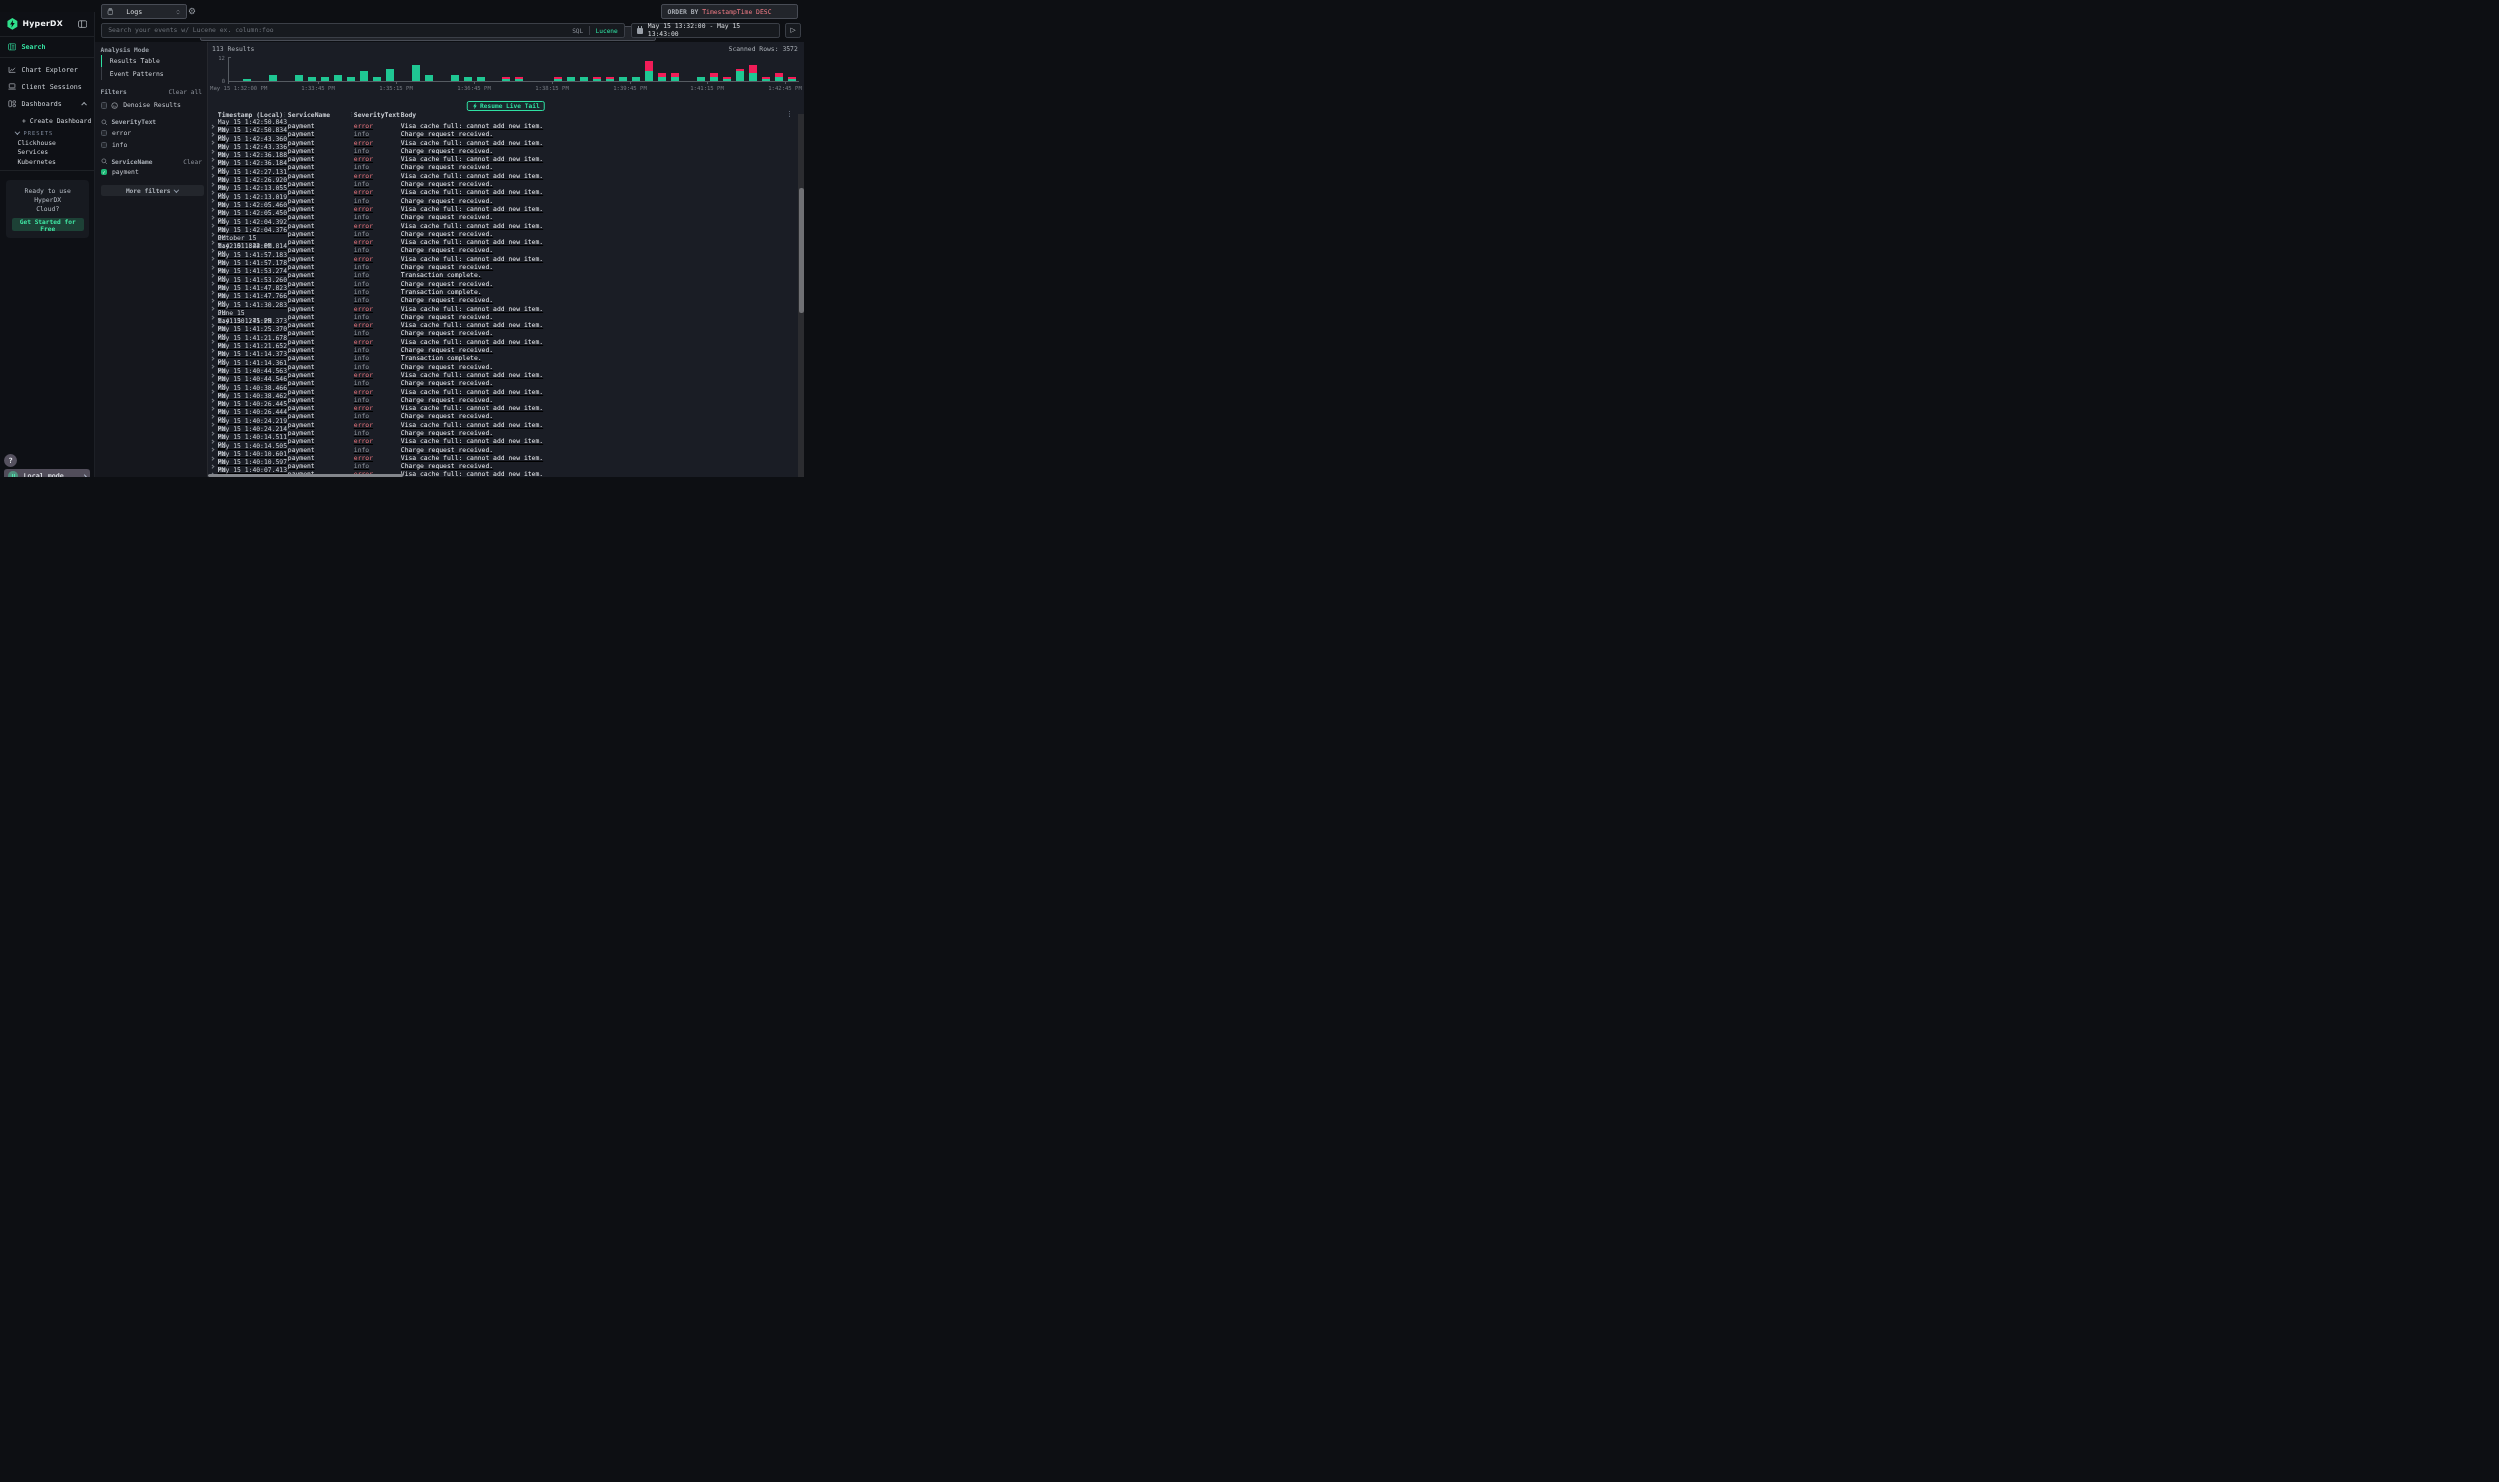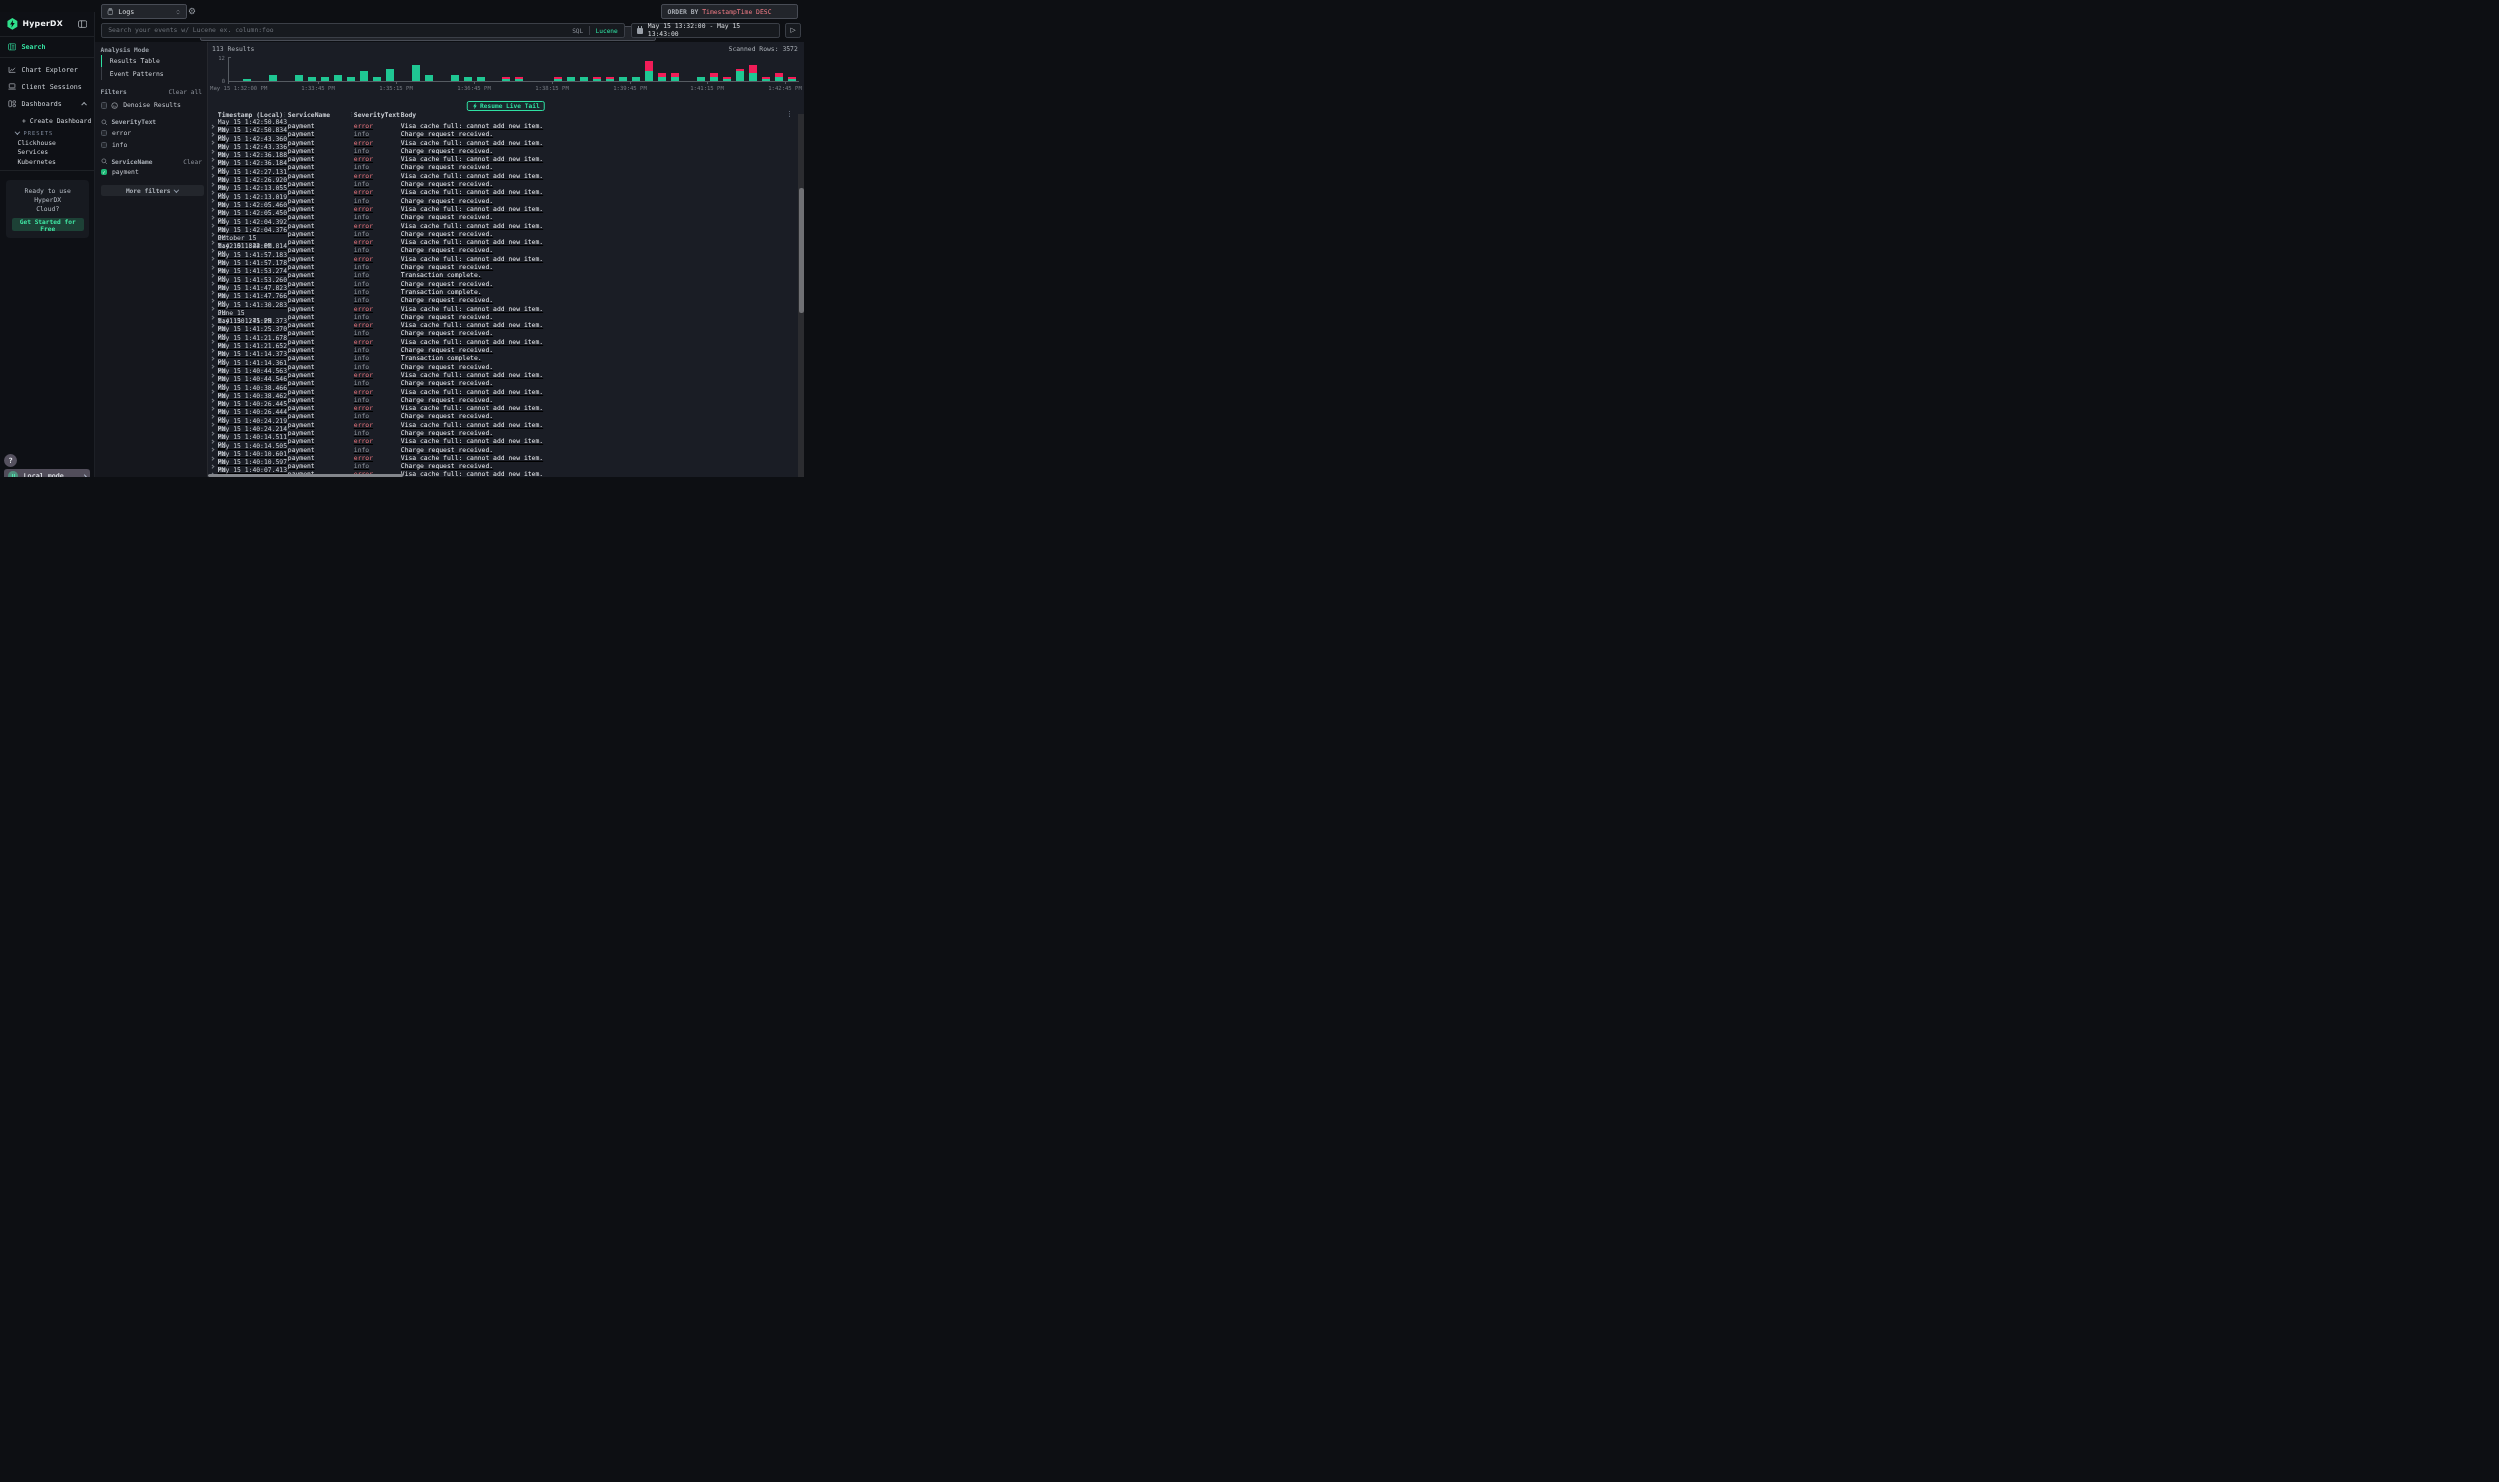--- a/index.html
+++ b/index.html
@@ -31,21 +31,21 @@
   #user-avatar { width:10.3px; height:10.3px; border-radius:50%; background:#4f8f7e; color:#4df2b2; font-size:5.6px; font-weight:bold;
     display:flex; align-items:center; justify-content:center; }
   #user-mode { color:#d6d9de; font-size:6.7px; font-weight:bold; margin-left:5.1px; flex:1; }
   .chev-r { width:3.1px; height:3.1px; border-top:0.8px solid #a9b2c4; border-right:0.8px solid #a9b2c4; transform:rotate(45deg); }
   .chev-d { width:3.6px; height:3.6px; border-left:0.8px solid #8f99a8; border-bottom:0.8px solid #8f99a8; transform:rotate(-45deg) translateY(-1px); }
   .chev-u { width:3.6px; height:3.6px; border-left:0.8px solid #9aa0a8; border-top:0.8px solid #9aa0a8; transform:rotate(45deg) translateY(1px); }
 
   
   .box { background:#22252b; border:0.5px solid #484c55; border-radius:2.1px; display:flex; align-items:center; }
   .box.dark { background:#171a1f; border-color:#3b3f47; }
-  #logs-select { left:101px; top:4.1px; width:86px; height:15.4px; padding:0 4.6px; gap:5px; cursor:pointer; }
+  #logs-select { left:101px; top:4.1px; width:86px; height:15.4px; padding:0 4.6px; gap:13px; cursor:pointer; }
   #logs-select .lbl { color:#d7dade; font-size:6.7px; flex:1; }
   #gear { left:188px; top:7.2px; color:#9aa0a8; font-size:8.7px; line-height:8.7px; cursor:pointer;
     font-family:"DejaVu Sans","Liberation Sans",sans-serif; }
   #select-box { left:200px; top:4.1px; width:456px; height:15.4px; padding:0 5px; font-size:6.4px; white-space:pre; cursor:text;margin-top:22px; }
   #orderby-box { left:661px; top:4.1px; width:137px; height:15.4px; padding:0 5.6px; font-size:6.4px; white-space:pre; cursor:text; }
   .kw { color:#a6abb3; font-weight:bold; }
   .fld-p { color:#ba85e8; } .fld-s { color:#ee7a84; } .comma { color:#a6abb3; }
   #search-box { left:101px; top:22.6px; width:524px; height:15.4px; padding:0 6.2px; cursor:text; }
   #search-ph { color:#6b7078; font-size:6.4px; flex:1; }
   #lang-sql { color:#8a8f98; font-size:6.2px; } #lang-sep { color:#4a4e57; margin:0 3.6px; } #lang-lucene { color:#2fe0a2; font-size:6.2px; cursor:pointer; }

